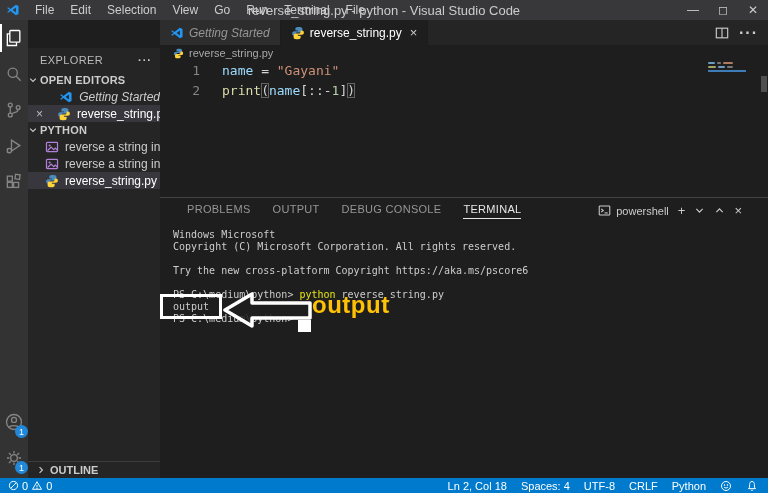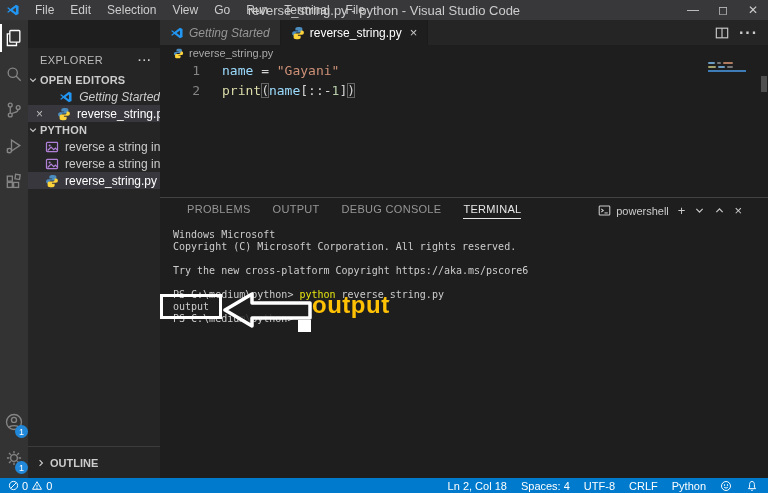--- a/index.html
+++ b/index.html
@@ -33,21 +33,21 @@
   .section-header { display:flex; align-items:center; height:16px; padding-left:0; font-size:11px; font-weight:bold; color:#CCCCCC; letter-spacing:.2px; }
   .section-header .chev { margin-right:2px; display:flex; }
   .side-row { display:flex; align-items:center; height:17px; font-size:12px; color:#CCCCCC; white-space:nowrap; overflow:hidden; }
   .side-row.selected { background:#37373D; color:#FFFFFF; }
   .oe-row { padding-left:8px; }
   .oe-close { width:12px; font-size:12px; color:#BBBBBB; text-align:center; margin-right:14px; }
   .oe-close.hidden { visibility:hidden; }
   .file-icon { width:14px; height:14px; margin-right:6px; flex:0 0 auto; }
   .tree-row { padding-left:17px; }
   .italic { font-style:italic; }
-  .outline-row { position:absolute; bottom:0; left:0; right:0; height:32px; border-top:1px solid #3C3C3C; display:flex; align-items:center; padding-left:8px; font-size:11px; font-weight:bold; color:#CCCCCC; background:#252526; }
+  .outline-row { position:absolute; bottom:0; left:0; right:0; height:17px; border-top:1px solid #3C3C3C; display:flex; align-items:center; padding-left:8px; font-size:11px; font-weight:bold; color:#CCCCCC; background:#252526; }
   .outline-row .chev { margin-right:4px; display:flex; }
 
   
   .editorgroup { position:absolute; top:20px; left:160px; right:0; bottom:15px; background:#1E1E1E; }
   .tabbar { position:absolute; top:0; left:0; right:0; height:25px; background:#252526; display:flex; }
   .tab { display:flex; align-items:center; padding:0 10px; font-size:12px; border-right:1px solid #1B1B1C; }
   .tab .file-icon { margin-right:5px; }
   .tab.inactive { background:#2D2D2D; color:#969696; }
   .tab.active { background:#1E1E1E; color:#FFFFFF; }
   .tab .tab-close { margin-left:8px; color:#CCCCCC; font-size:13px; }

